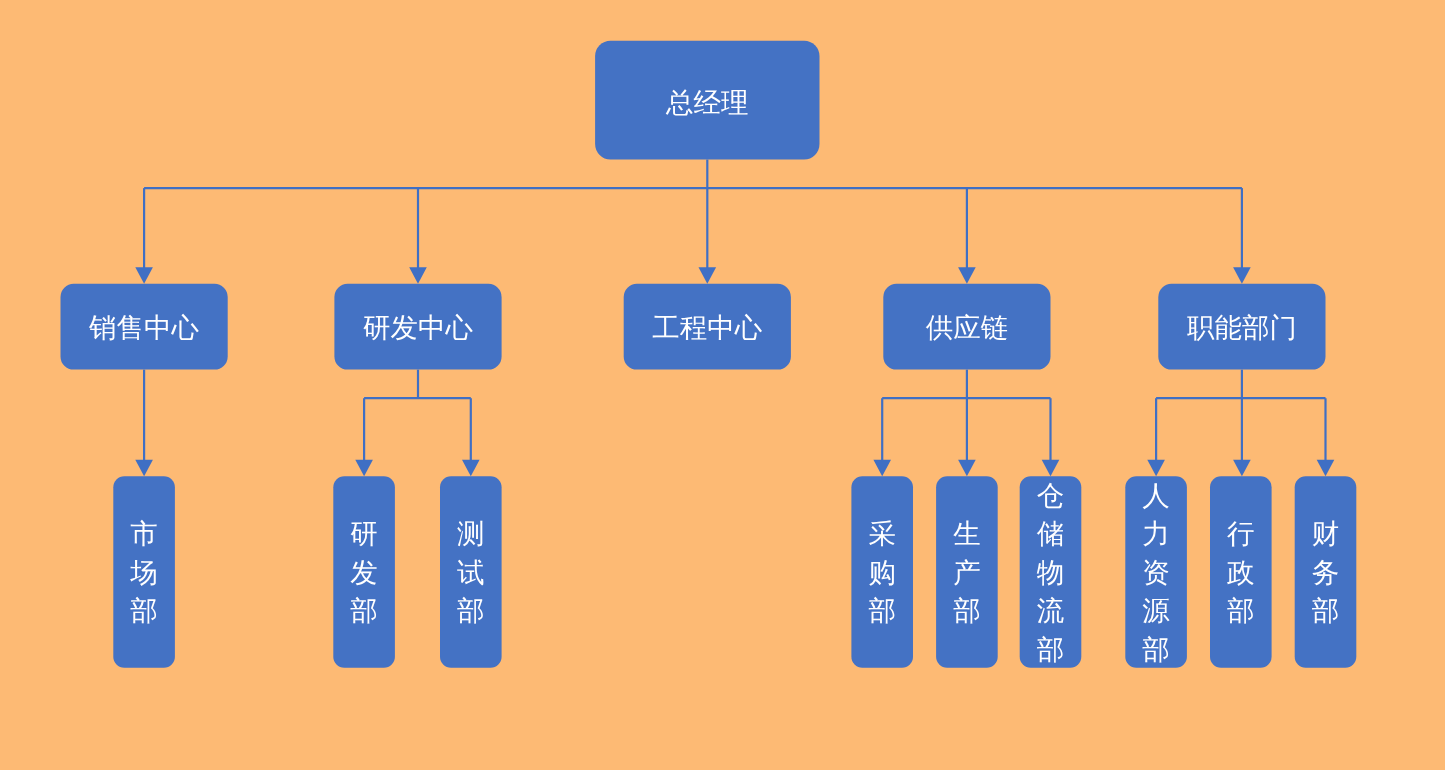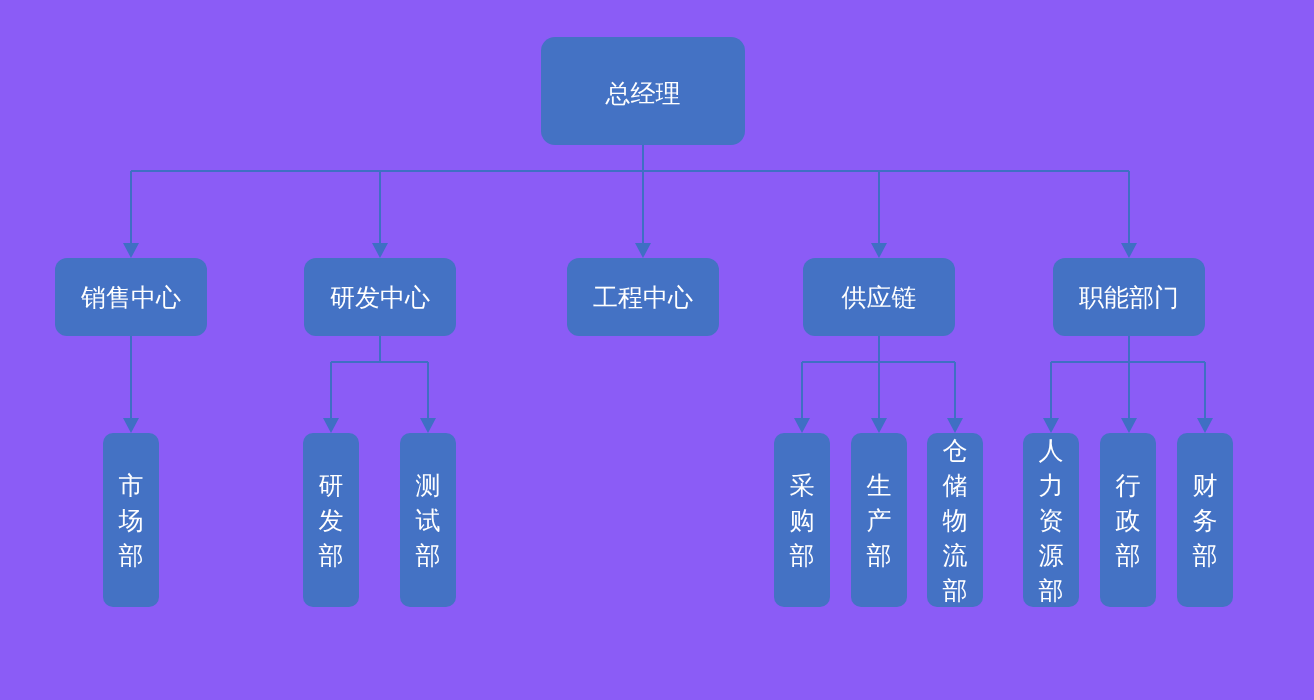--- a/index.html
+++ b/index.html
@@ -10,21 +10,21 @@
   body {
     width: 1314px;
     height: 700px;
     font-family: "Liberation Sans", "DejaVu Sans", sans-serif;
     overflow: hidden;
   }
   #org-chart-root {
     position: relative;
     width: 1314px;
     height: 700px;
-    background: #8b5cf6;
+    background: #fdba74;
   }
   svg.chart-canvas {
     position: absolute;
     left: 0;
     top: 0;
     width: 1314px;
     height: 700px;
     display: block;
   }
   .node-label-h,

